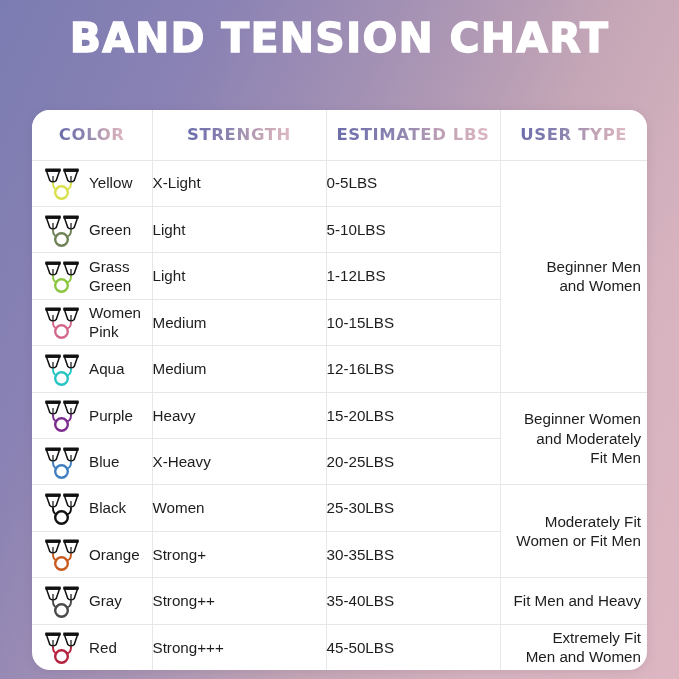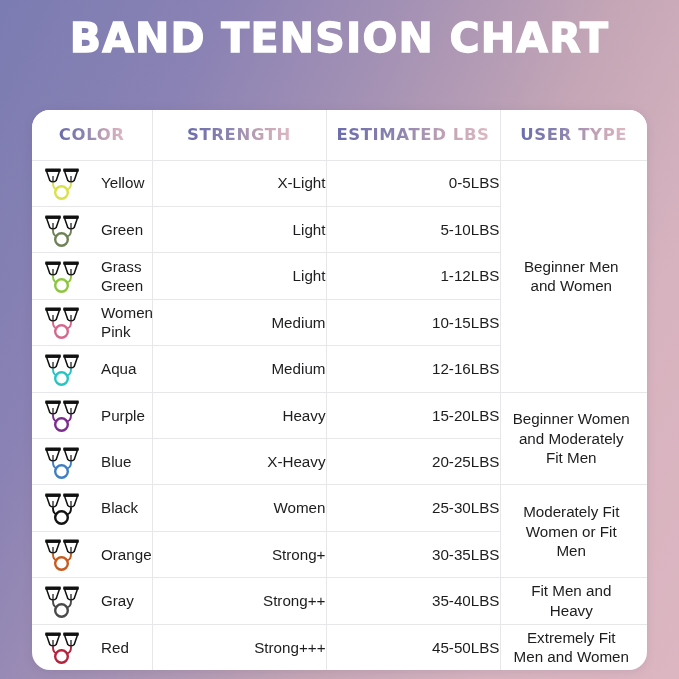--- a/index.html
+++ b/index.html
@@ -119,30 +119,30 @@
     color: #1d1d1f;
     line-height: 1.28;
   }
 
   td.color-cell {
     padding-left: 10px;
   }
   .color-wrap {
     display: flex;
     align-items: center;
-    gap: 19px;
+    gap: 7px;
   }
   .color-name { white-space: pre-line; }
 
-  td.center { text-align: right; }
+  td.center { text-align: left; }
 
   td.user-cell {
     padding-left: 11px;
-    padding-right: 16px;
-    text-align: center;
+    padding-right: 6px;
+    text-align: right;
     white-space: pre-line;
   }
 
   
   .band-icon { flex: 0 0 auto; display: block; }
 </style>
 </head>
 <body>
 
 <div class="page">

